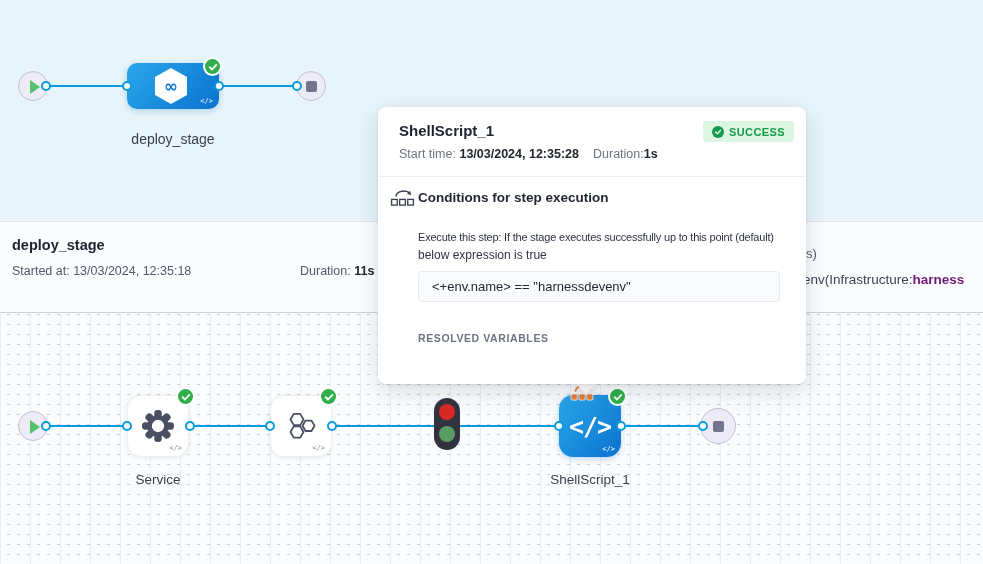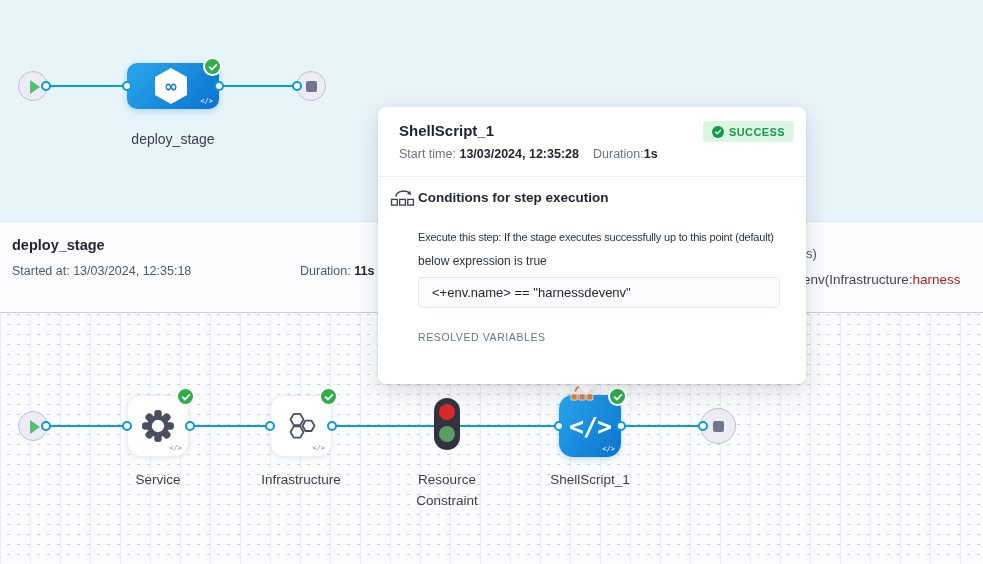--- a/index.html
+++ b/index.html
@@ -96,21 +96,21 @@
     border-radius:50%; background:#5a9e63;
   }
   .cond-badge-orange { position:absolute; left:10px; top:-12px; z-index:5; }
 
   
   .mid-title { position:absolute; left:12px; top:14px; font-size:14.5px; font-weight:bold; color:#1f2430; }
   .mid-sub { position:absolute; top:41px; font-size:12.5px; color:#51586a;text-align:center; }
   .mid-sub b { color:#22272f; font-weight:bold; }
   .clip-line1 { position:absolute; left:806px; top:23px; font-size:13px; color:#51586a; white-space:nowrap; z-index:5; }
   .clip-line2 { position:absolute; left:803px; top:49px; font-size:13.5px; color:#3f4454; white-space:nowrap; z-index:5; }
-  .clip-line2 .lnk { color:#b91c1c; }
+  .clip-line2 .lnk { color:#701a75;font-weight:bold; }
 
   
   .popover {
     position:absolute; left:378px; top:107px; width:428px; height:277px;
     background:#fff; border-radius:8px; z-index:20; overflow:hidden;
     box-shadow:0 8px 24px rgba(30,40,60,0.14), 0 1px 3px rgba(30,40,60,0.10);
   }
   .popover-arrow {
     position:absolute; left:579px; top:377px; width:14px; height:14px;
     background:#fff; transform:rotate(45deg); z-index:19;
@@ -132,27 +132,27 @@
     display:flex; align-items:center; justify-content:center;
   }
   .pv-body { position:relative; padding:13px 26px 0 40px; }
   .pv-cond-icon { position:absolute; left:12px; top:11px; }
   .pv-cond-heading { font-size:13.5px; font-weight:bold; color:#1f2430; }
   .pv-desc { margin-top:26px; font-size:11px; letter-spacing:-0.2px; color:#2e3342; white-space:nowrap; }
   .pv-and-chip {
     margin-top:10px; height:17px; width:362px; background:#eef0f6; border-radius:3px;
     font-size:11px; font-weight:bold; color:#383946; display:flex; align-items:center; padding:0 10px;
   }
-  .pv-note { margin-top:11px; font-size:12px; color:#2e3342; }
+  .pv-note { margin-top:5px; font-size:12px; color:#2e3342; }
   .pv-expr {
     margin-top:9px; width:362px; height:31px; background:#fafbfc;
     border:1px solid #e6e9ed; border-radius:4px;
     font-size:13px; color:#1f2430; display:flex; align-items:center; padding:0 13px;
   }
-  .pv-resolved-h { margin-top:23px; font-size:10.5px; font-weight:normal; letter-spacing:0.6px; color:#6d7382; }
+  .pv-resolved-h { margin-top:30px; font-size:10.5px; font-weight:bold; letter-spacing:0.6px; color:#6d7382; }
   .pv-resolved-v { margin-top:12px; font-size:11.5px; color:#1f2430; }
 
   svg { display:block; }
 </style>
 </head>
 <body>
 
 <div class="screen">
 
   <div class="top-band">
@@ -239,27 +239,25 @@
       </svg>
       <span class="corner-code">&lt;/&gt;</span>
     </div>
     <div class="check-badge" style="left:319px; top:73px;">
       <svg viewBox="0 0 12 12" width="10" height="10">
           <path d="M2 6.2 L4.8 9 L10 3.4" stroke="#fff" stroke-width="2.2" fill="none" stroke-linecap="round" stroke-linejoin="round"></path>
         </svg>
     </div>
     <div class="port" style="left:265px; top:107px;"></div>
     <div class="port" style="left:327px; top:107px;"></div>
-    <div class="node-label" style="left:236px; top:155px; width:130px;">Infrastructure</div>
 
     <div class="traffic-light">
       <div class="red"></div>
       <div class="green"></div>
     </div>
-    <div class="node-label" style="left:401px; top:155px; width:92px;">Resource Constraint</div>
 
     <div class="step-node blue" style="left:559px; top:81px;">
       <span class="big-code">&lt;/&gt;</span>
       <span class="corner-code on-blue">&lt;/&gt;</span>
       <div class="cond-badge-orange">
         <svg width="26" height="19" viewBox="0 0 26 20">
           <path d="M6 9 C 7 2.5, 17 1.5, 21 6" stroke="#ed7d31" stroke-width="1.8" fill="none"></path>
           <polygon points="22.5,7.5 17.5,6.2 20.8,2.6" fill="#ed7d31"></polygon>
           <g fill="#ed7d31" stroke="#fff" stroke-width="0.8">
             <rect x="1.5" y="11.5" width="6.5" height="6.5" rx="1"></rect>

